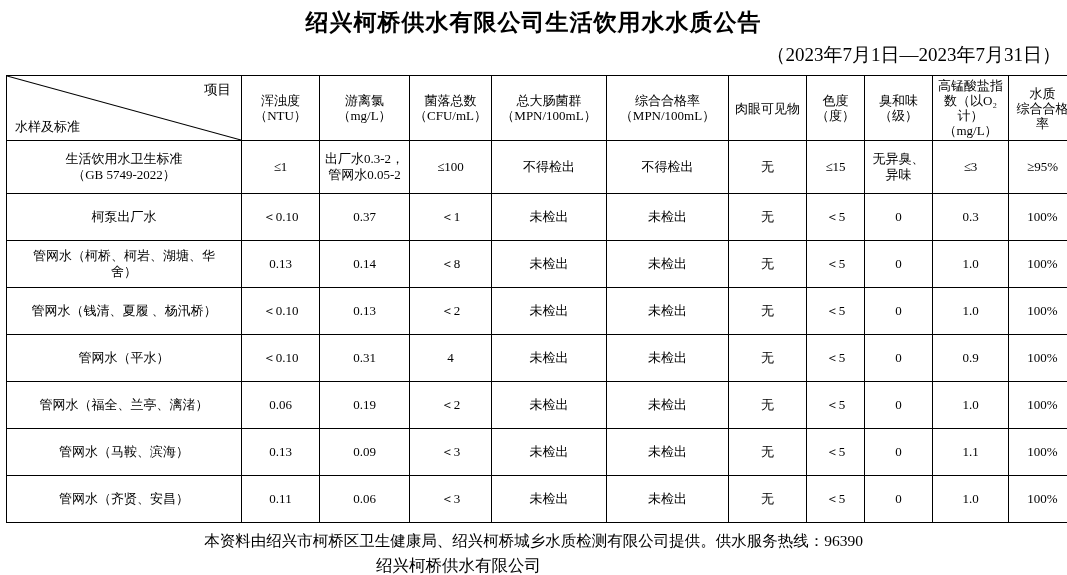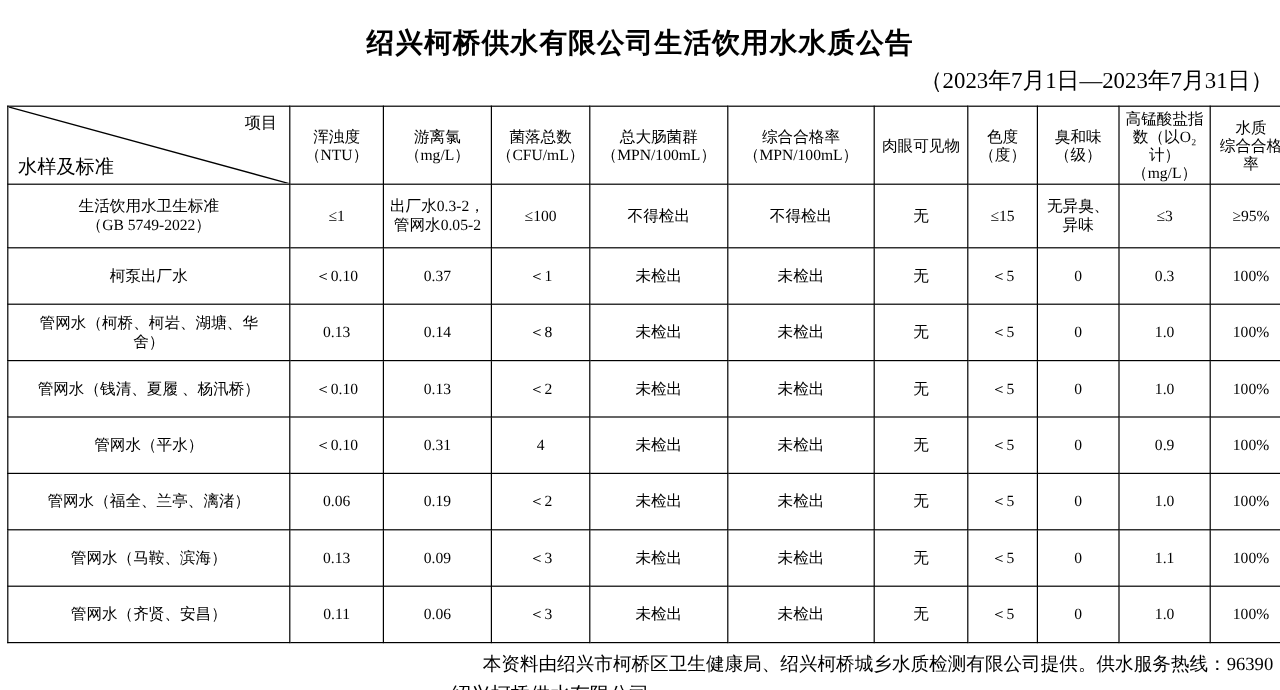--- a/index.html
+++ b/index.html
@@ -12,21 +12,21 @@
     height: 575px;
     font-family: "Liberation Serif", "DejaVu Serif", serif;
     color: #000000;
     overflow: hidden;
   }
   .page {
     position: relative;
     width: 1067px;
     height: 529px;
     box-sizing: border-box;
-    padding: 17px 6px 0 6px;
+    padding: 4px 6px 0 6px;
   }
   .title {
     text-align: center;
     font-size: 23px;
     font-weight: bold;
     letter-spacing: 1px;
     line-height: 30px;
     padding-top: 4px;
   }
   .subtitle {
@@ -73,21 +73,21 @@
     position: absolute;
     right: 10px;
     top: 6px;
     font-size: 13.5px;
     margin-left: 35px;
   }
   .corner .lbl-sample {
     position: absolute;
     left: 8px;
     bottom: 6px;
-    font-size: 16px;
+    font-size: 13px;
     margin-top: 16px;
   }
   .rowlabel {
     font-size: 13.5px;
     line-height: 18px;
     padding: 4px 6px !important;
   }
   .std-row td {
     height: 44px;
   }
@@ -100,21 +100,21 @@
   .small-sub {
     font-size: 13px;
   }
   .footer {
     width: 1055px;
     margin: 6px auto 0 auto;
     font-size: 15px;
     line-height: 24px;
   }
   .footer .note {
-    text-align: right;
+    text-align: center;
     font-size: 15.5px;
   }
   .footer .sign {
     text-align: center;
     padding-right: 150px;
     font-size: 16.5px;
     line-height: 26px;
   }
 </style>
 </head>

